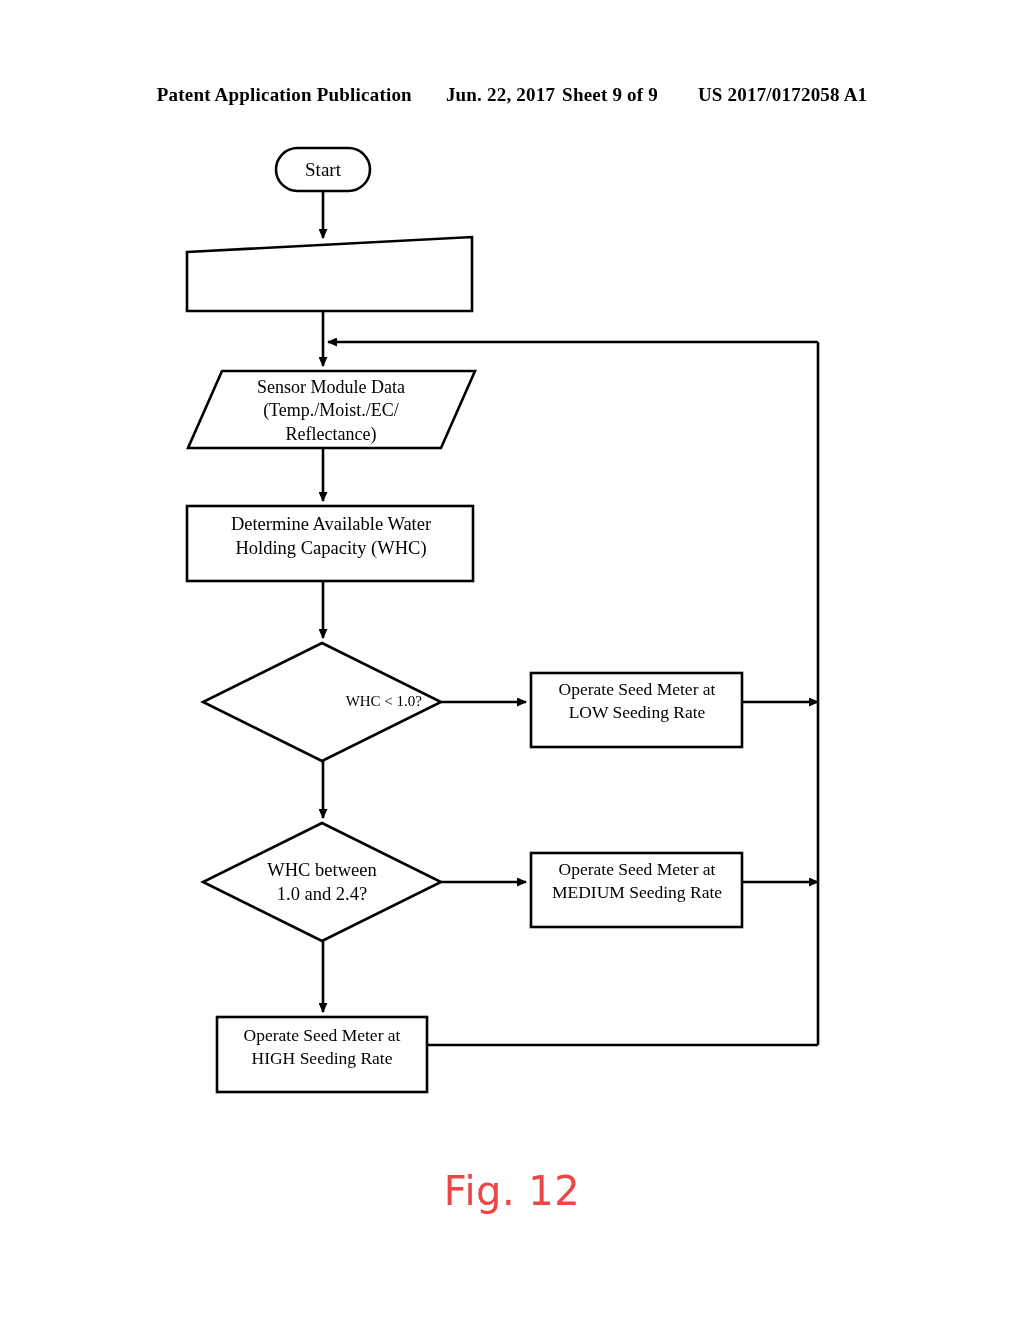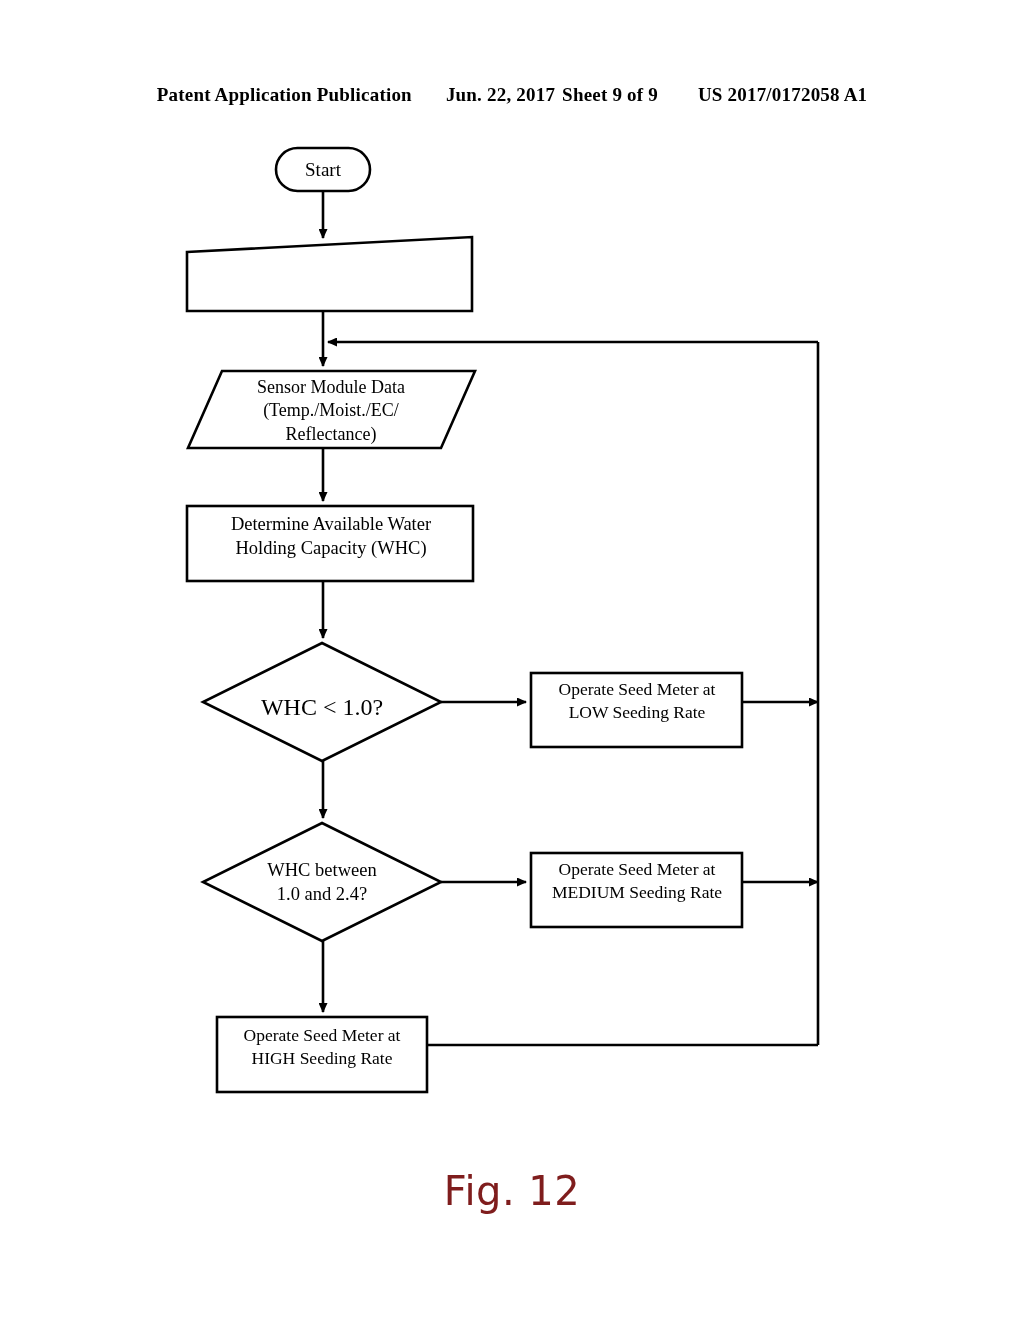--- a/index.html
+++ b/index.html
@@ -72,21 +72,22 @@
   .lbl-sensor {
     left: 196px; top: 376px; width: 270px;
     font-size: 18px;
   }
   .lbl-whc-box {
     left: 190px; top: 512px; width: 282px;
     font-size: 18.5px;
   }
   .lbl-d1 {
     left: 222px; top: 692px; width: 200px;
-    font-size: 24px;
+    font-size: 15px;
+    text-align: right;
   }
   .lbl-d2 {
     left: 222px; top: 858px; width: 200px;
     font-size: 18.5px;
   }
   .lbl-low {
     left: 536px; top: 678px; width: 202px;
     font-size: 17.5px;
   }
   .lbl-med {
@@ -101,21 +102,21 @@
   
   #fig-caption {
     position: absolute;
     left: 0;
     top: 1168px;
     width: 1024px;
     text-align: center;
     font-family: "DejaVu Sans", "Liberation Sans", sans-serif;
     font-size: 40px;
     letter-spacing: 0.5px;
-    color: #7f1d1d;
+    color: #ef4444;
   }
 </style>
 </head>
 <body>
 
 <div id="page-header">
   <span class="hdr-seg">Patent Application Publication</span><span class="gap-lg"></span><span class="hdr-seg">Jun. 22, 2017</span><span class="sp"></span><span class="hdr-seg">Sheet 9 of 9</span><span class="gap-md"></span><span class="hdr-seg">US 2017/0172058 A1</span>
 </div>
 
 <div id="flowchart">

